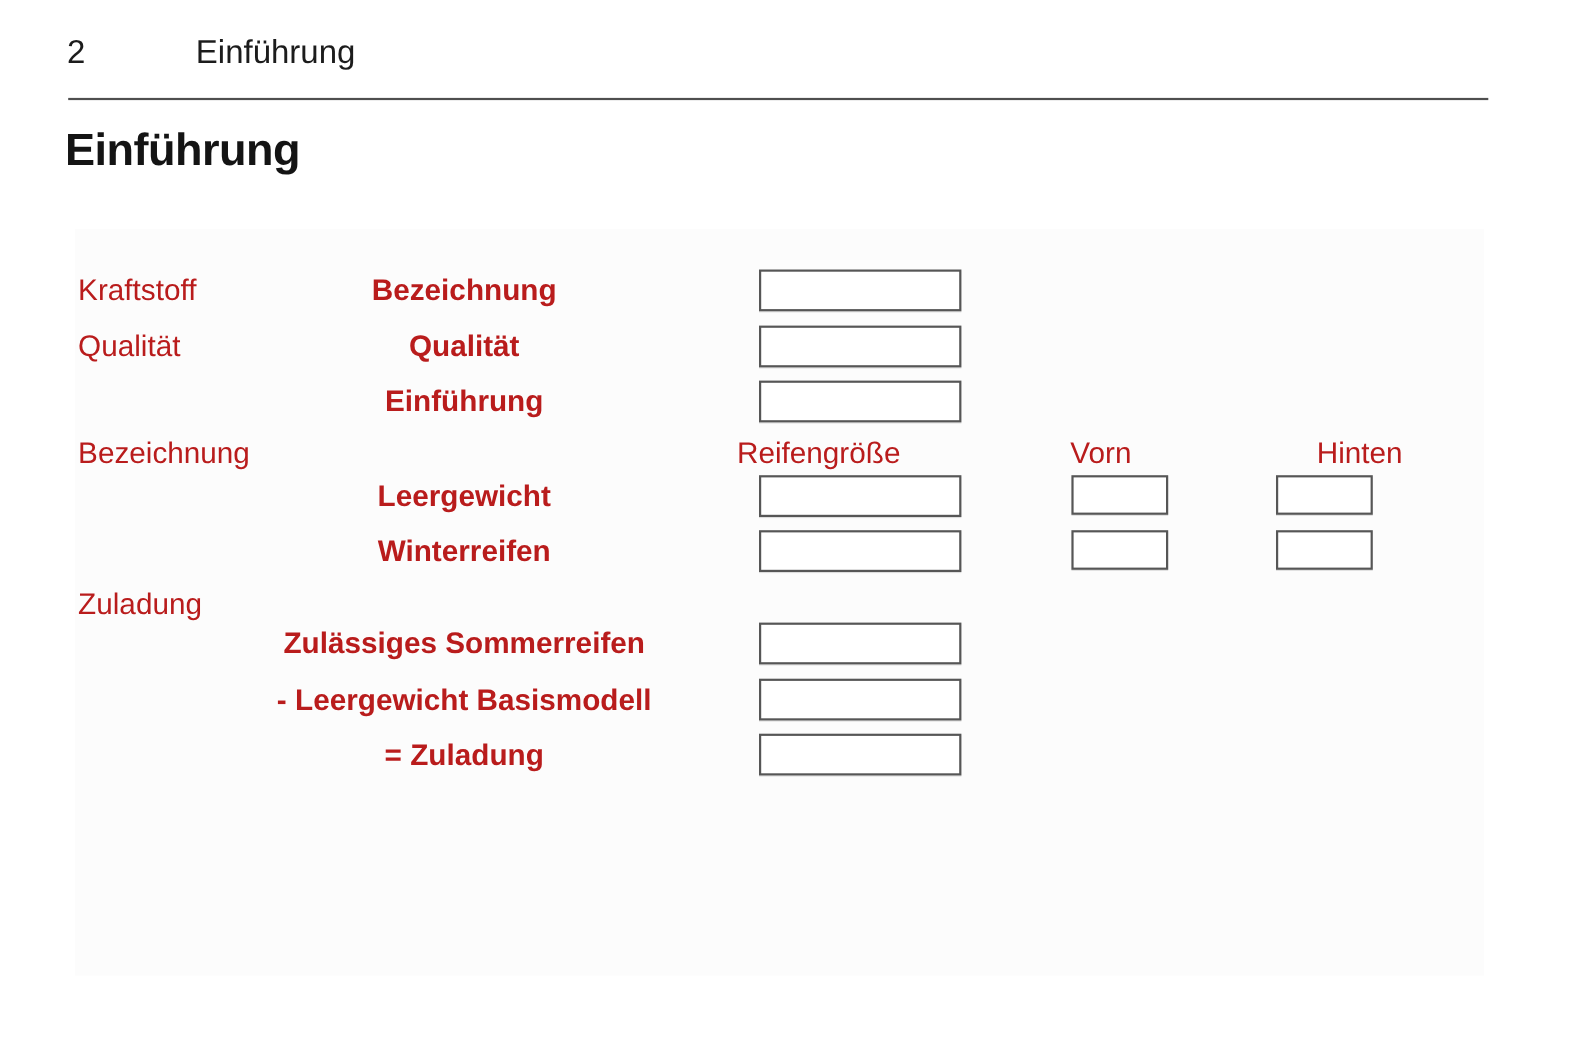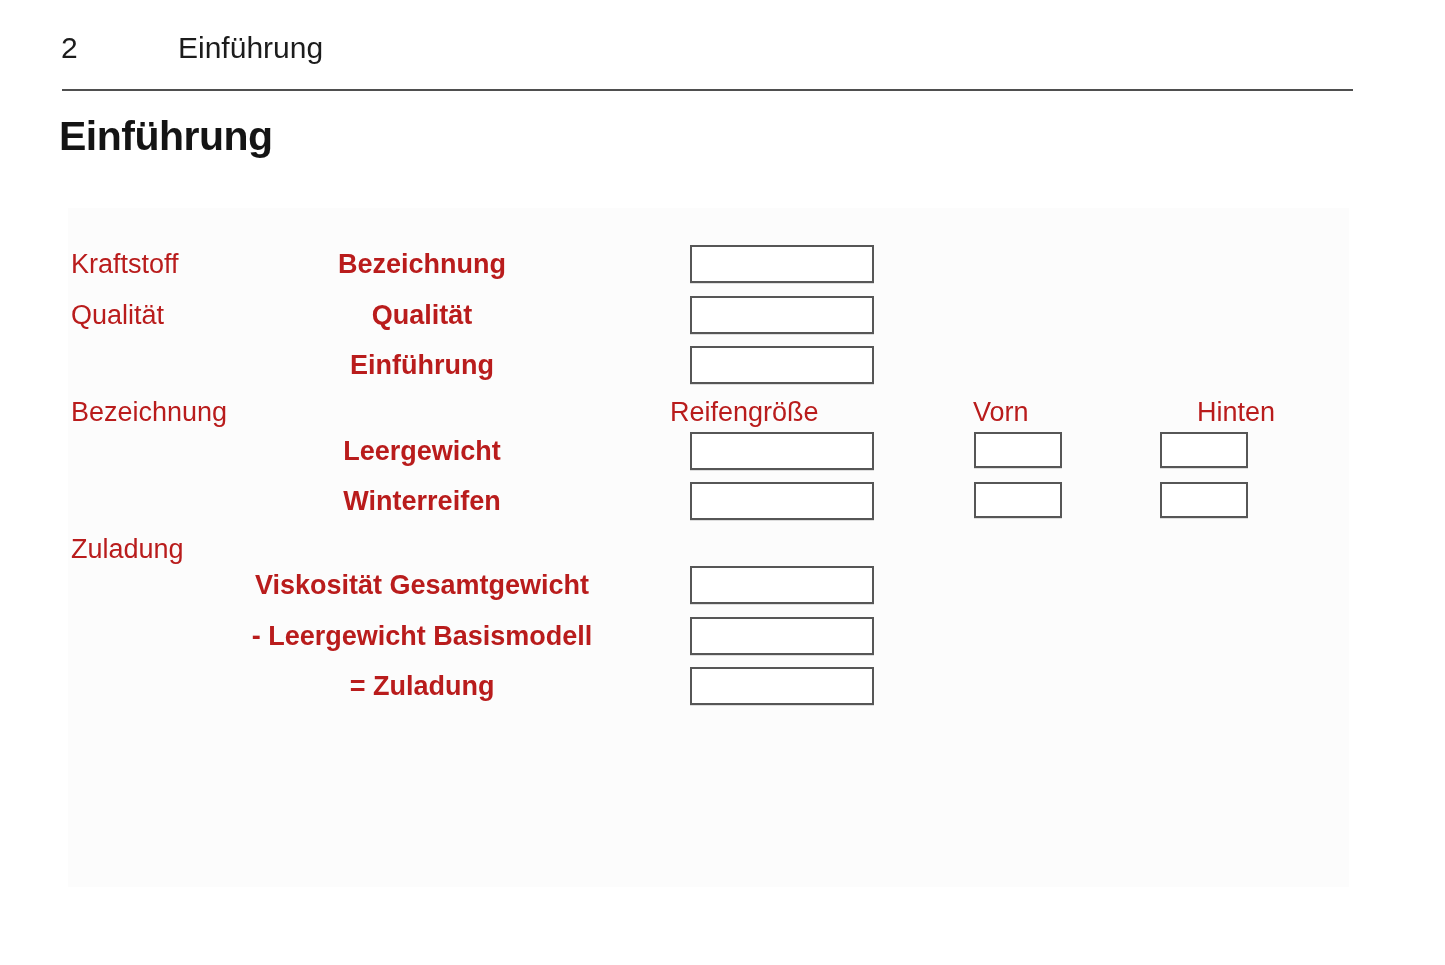--- a/index.html
+++ b/index.html
@@ -106,20 +106,20 @@
 <div class="abs lbl right-lbl" style="top:435px">Leergewicht</div>
 <input class="abs box box-big" style="top: 432px;" value="">
 <input class="abs box box-small col-vorn" style="top: 432px;" value="">
 <input class="abs box box-small col-hinten" style="top: 432px;" value="">
 
 <div class="abs lbl right-lbl" style="top:485px">Winterreifen</div>
 <input class="abs box box-big" style="top: 482px;" value="">
 <input class="abs box box-small col-vorn" style="top: 482px;" value="">
 <input class="abs box box-small col-hinten" style="top: 482px;" value="">
 
-<div class="abs lbl right-lbl" style="top:569px">Viskosität Gesamtgewicht</div>
+<div class="abs lbl right-lbl" style="top:569px">Zulässiges Sommerreifen</div>
 <input class="abs box box-big" style="top: 566px;" value="">
 
 <div class="abs lbl right-lbl" style="top:620px">- Leergewicht Basismodell</div>
 <input class="abs box box-big" style="top: 617px;" value="">
 
 <div class="abs lbl right-lbl" style="top:670px">= Zuladung</div>
 <input class="abs box box-big" style="top: 667px;" value="">
 
 </body></html>

